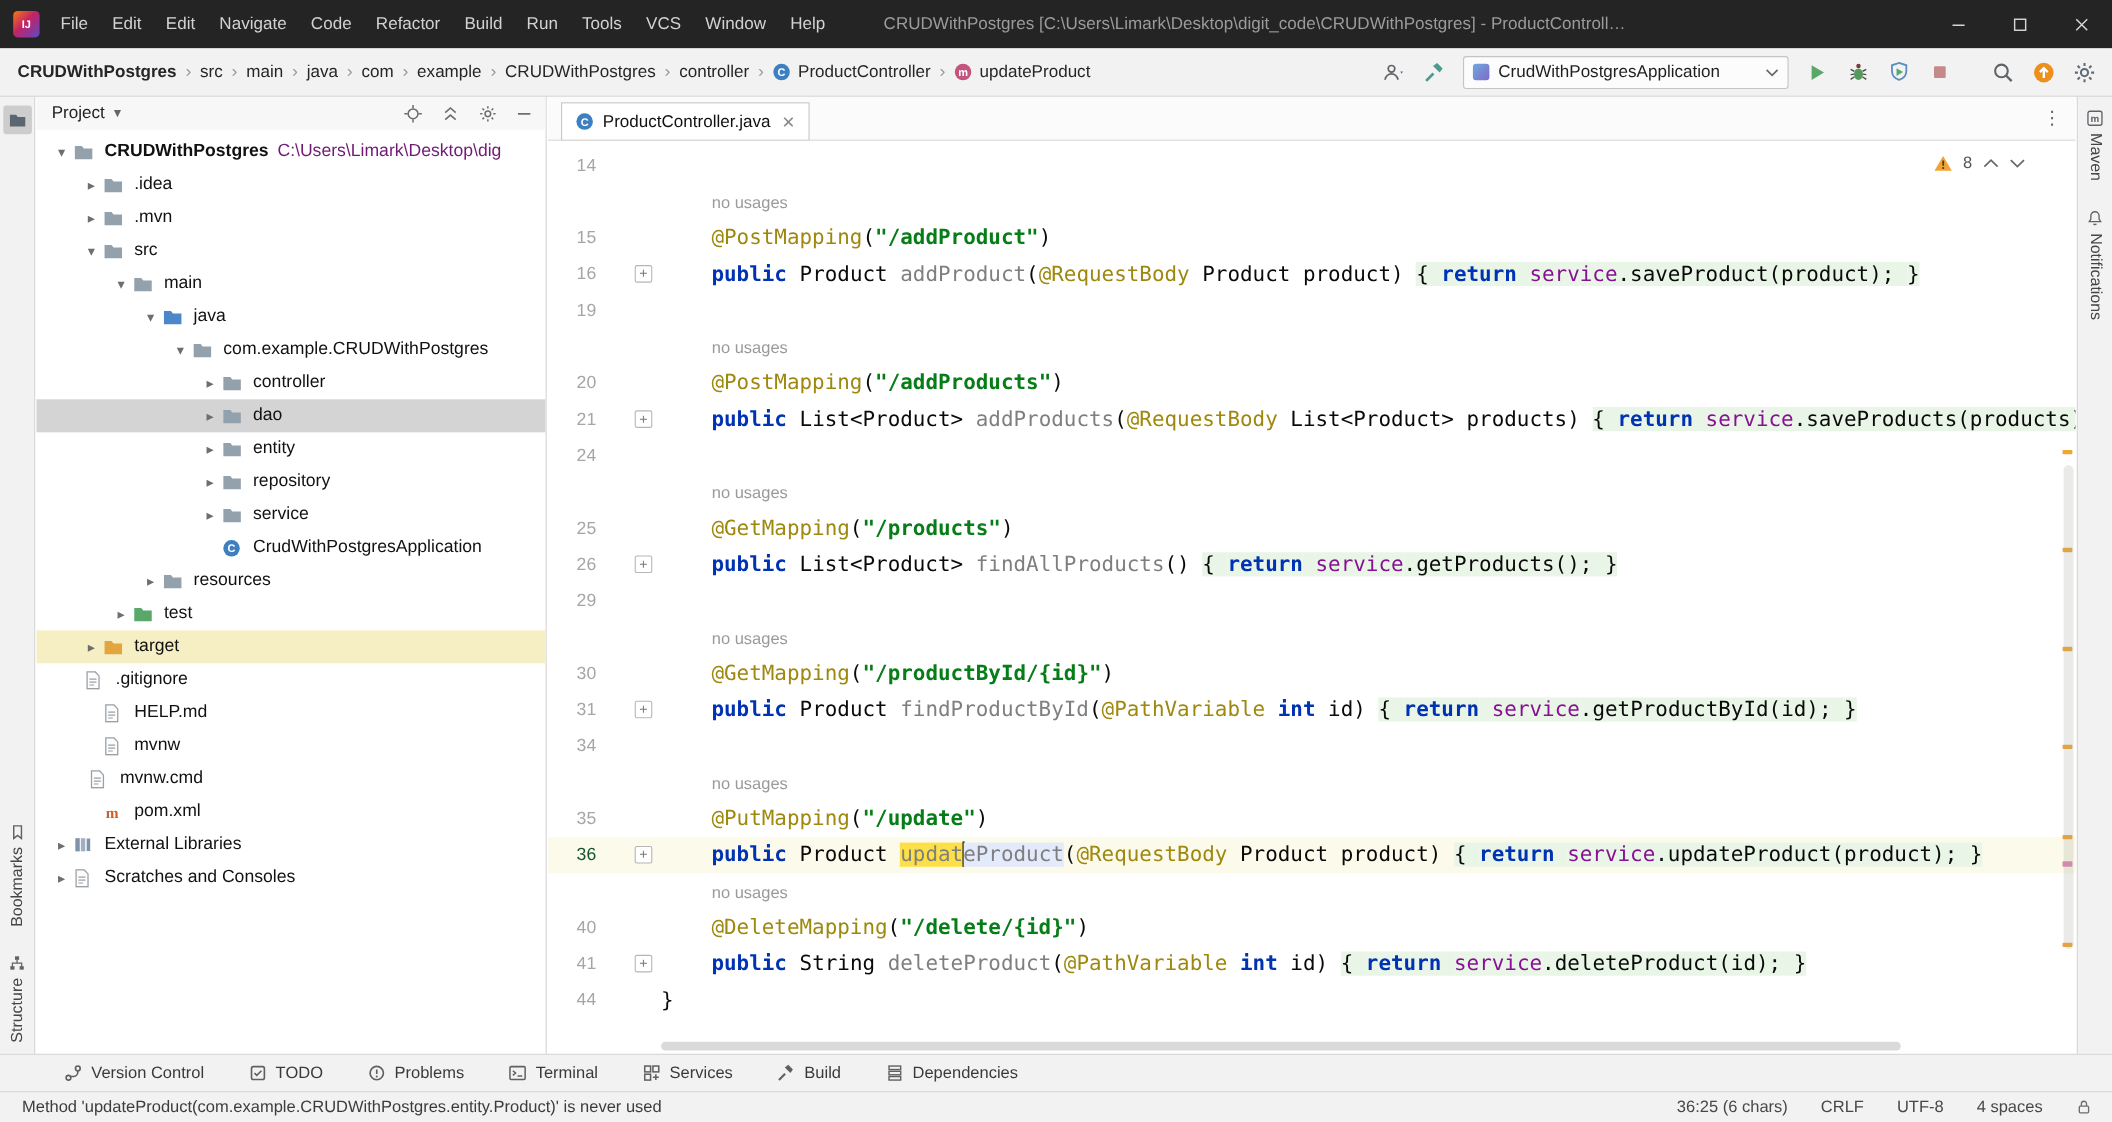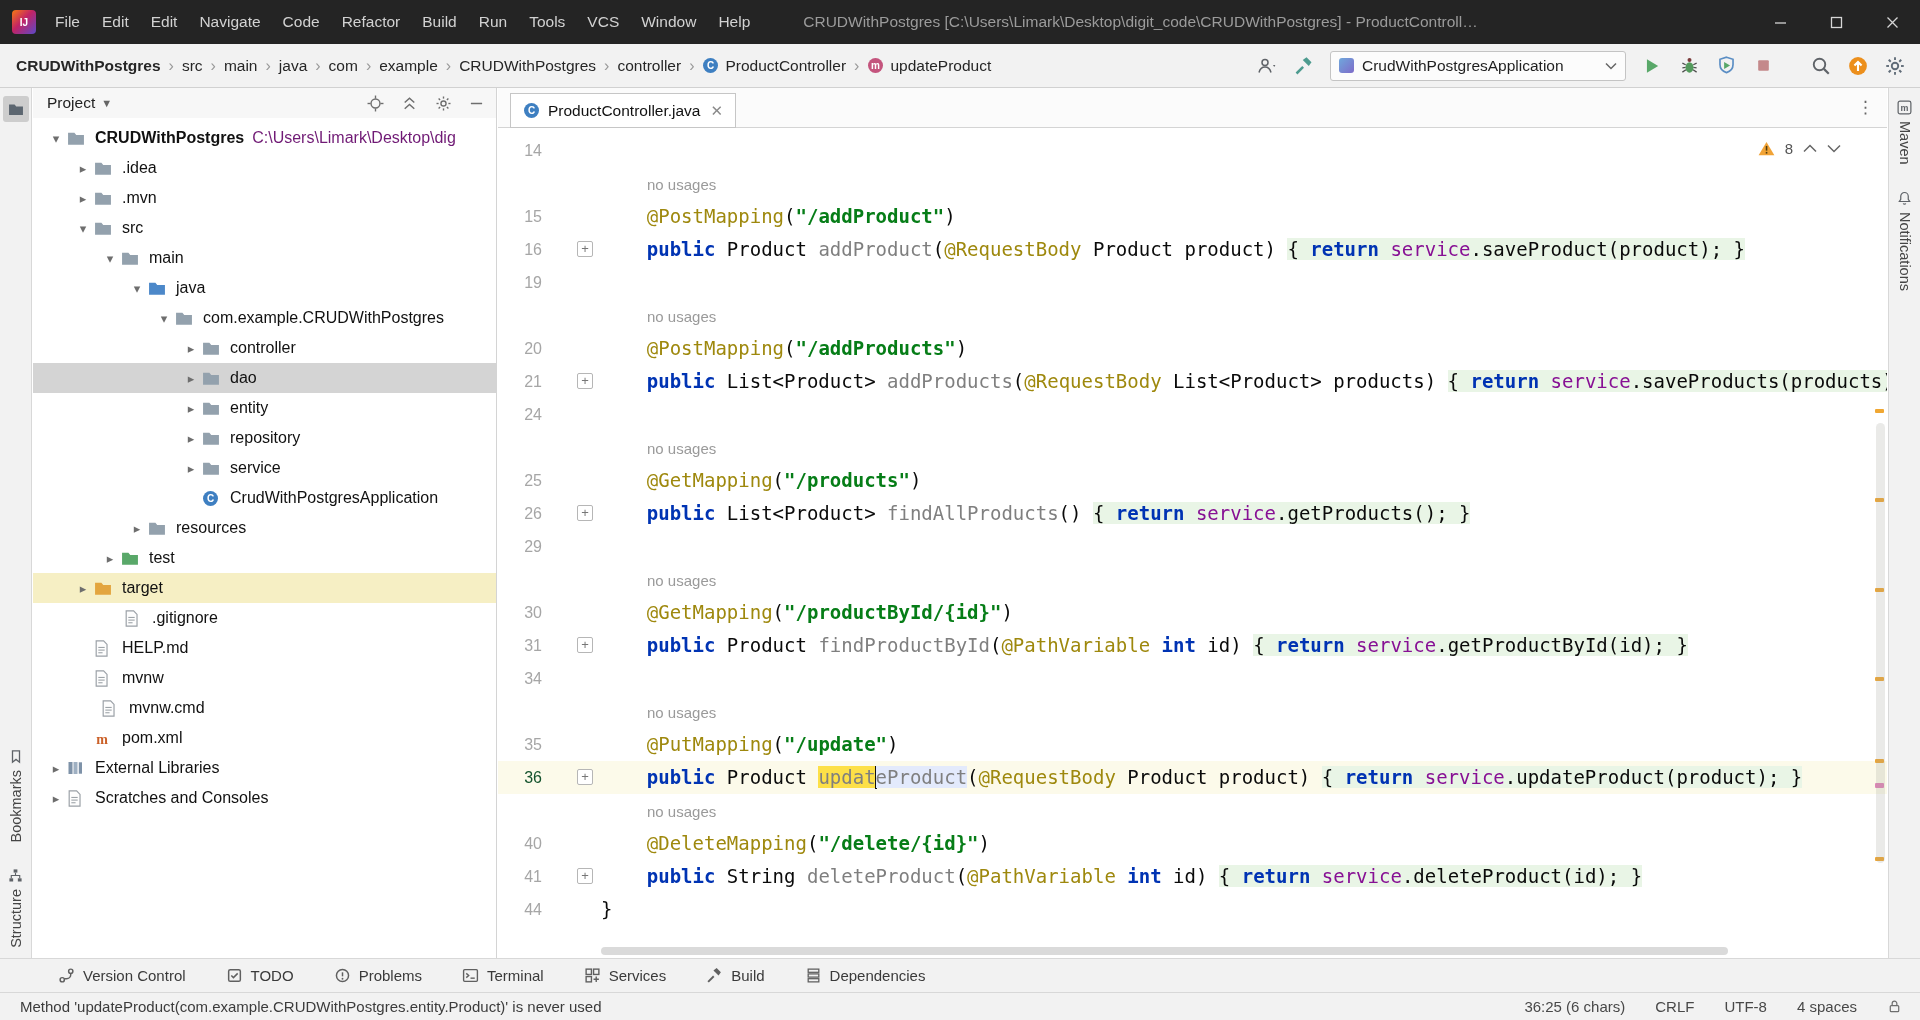--- a/index.html
+++ b/index.html
@@ -503,21 +503,21 @@
       </div>
       <div class="trow hl" style="padding-left: 39px;">
         <span class="tarrow">▸</span>
         <span class="ticon">
           <svg width="18" height="15" viewBox="0 0 17 14">
             <path d="M1 1.5h6l1.7 2.2H16V13H1z" fill="#e3a53e"></path>
           </svg>
         </span>
         <span class="tlabel">target</span>
       </div>
-      <div class="trow" style="padding-left: 22px; margin-left: 47px;">
+      <div class="trow" style="padding-left: 22px;">
         <span class="tarrow"></span>
         <span class="ticon">
           <svg width="15" height="17" viewBox="0 0 14 16">
             <path d="M2 .8h7l3.2 3.4v11H2z" fill="#fdfdfd" stroke="#9aa0a6" stroke-width="1.1"></path>
             <g stroke="#9aa0a6" stroke-width="1">
               <line x1="4" y1="7" x2="10" y2="7"></line>
               <line x1="4" y1="9.5" x2="10" y2="9.5"></line>
               <line x1="4" y1="12" x2="8" y2="12"></line>
             </g>
           </svg>
@@ -545,21 +545,21 @@
             <path d="M2 .8h7l3.2 3.4v11H2z" fill="#fdfdfd" stroke="#9aa0a6" stroke-width="1.1"></path>
             <g stroke="#9aa0a6" stroke-width="1">
               <line x1="4" y1="7" x2="10" y2="7"></line>
               <line x1="4" y1="9.5" x2="10" y2="9.5"></line>
               <line x1="4" y1="12" x2="8" y2="12"></line>
             </g>
           </svg>
         </span>
         <span class="tlabel">mvnw</span>
       </div>
-      <div class="trow" style="padding-left: 26px; margin-left: 20px;">
+      <div class="trow" style="padding-left: 26px;">
         <span class="tarrow"></span>
         <span class="ticon">
           <svg width="15" height="17" viewBox="0 0 14 16">
             <path d="M2 .8h7l3.2 3.4v11H2z" fill="#fdfdfd" stroke="#9aa0a6" stroke-width="1.1"></path>
             <g stroke="#9aa0a6" stroke-width="1">
               <line x1="4" y1="7" x2="10" y2="7"></line>
               <line x1="4" y1="9.5" x2="10" y2="9.5"></line>
               <line x1="4" y1="12" x2="8" y2="12"></line>
             </g>
           </svg>

